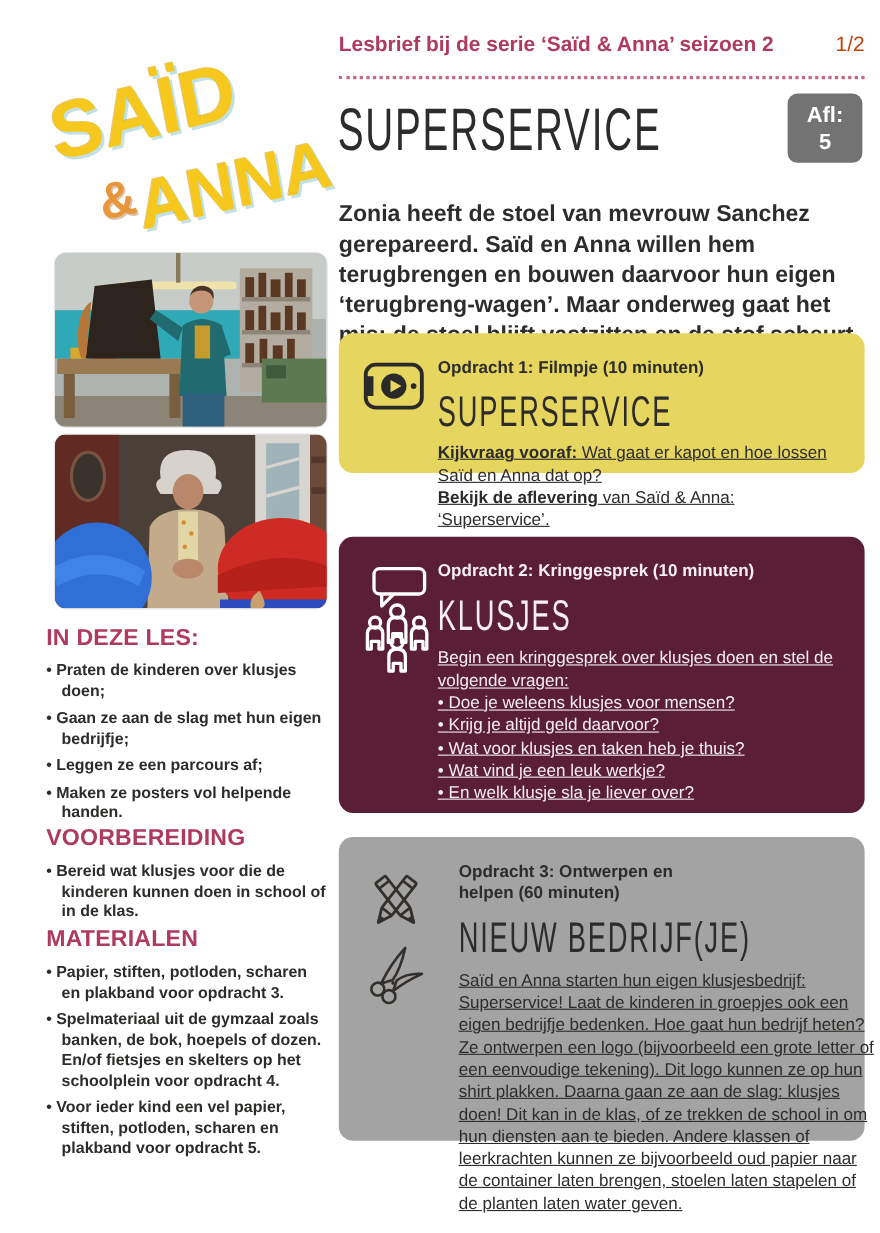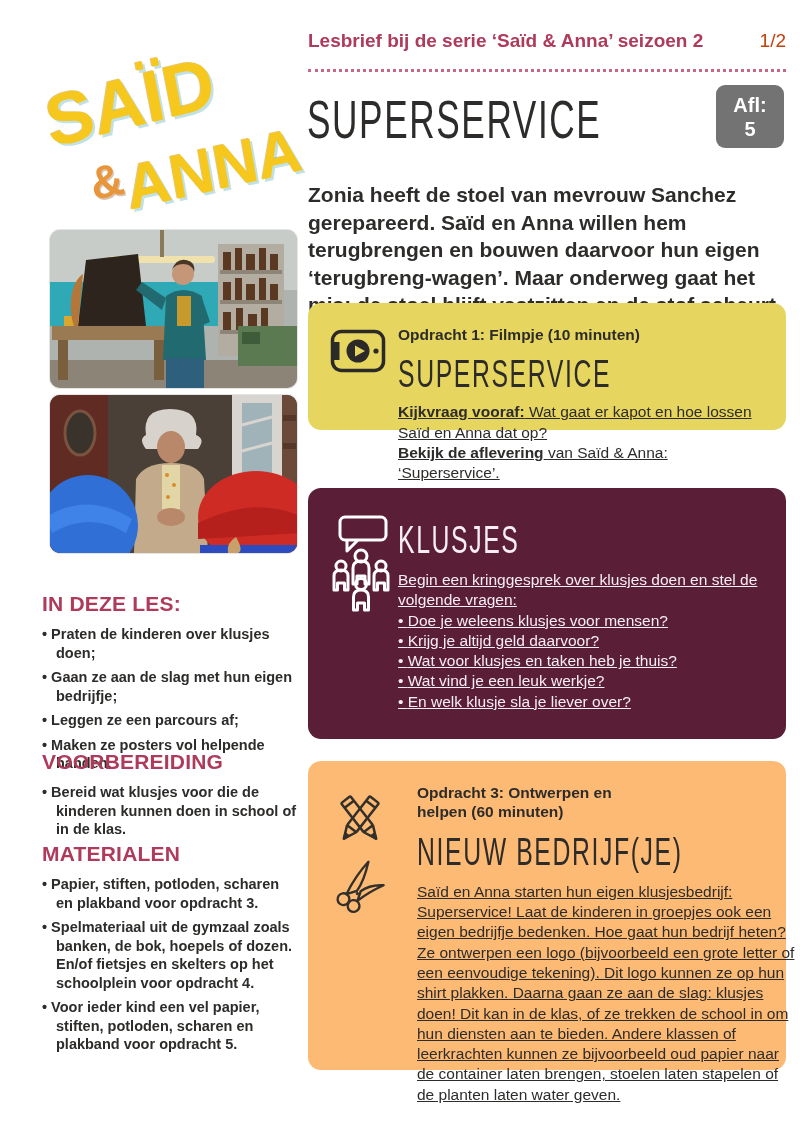--- a/index.html
+++ b/index.html
@@ -27,36 +27,36 @@
     overflow:hidden;box-shadow:0 0 0 1px rgba(0,0,0,.10);}
   .photo svg{display:block;}
   .photo-1{top:230px;} .photo-2{top:395px;}
   
   .side-sec{position:absolute;left:42px;width:258px;}
   .side-sec h2{margin:0 0 9px 0;font-size:21px;font-weight:700;color:#ae3a5c;letter-spacing:.2px;}
   .side-sec ul{margin:0;padding:0;list-style:none;}
   .side-sec li{font-size:14.5px;font-weight:700;line-height:1.28;color:#2d2c2a;
     margin:0 0 6px 0;padding-left:14px;text-indent:-14px;}
   .side-sec li::before{content:"• ";}
-  .sec-les{top:592px;} .sec-voorbereiding{top:750px;} .sec-materialen{top:842px;}
+  .sec-les{top:568px;} .sec-voorbereiding{top:750px;} .sec-materialen{top:842px;}
   
   .hand{display:inline-block;font-weight:500;letter-spacing:2px;transform-origin:left top;}
   .main-title{position:absolute;left:307px;top:88px;}
   .main-title .hand{font-size:44px;transform:scale(.80,1.24);color:#2d2c2a;}
   .episode-badge{position:absolute;left:716px;top:85px;width:68px;height:63px;
     background:#737373;border-radius:9px;color:#fff;text-align:center;
     font-size:20px;font-weight:700;line-height:1.2;padding-top:8px;box-sizing:border-box;}
   .intro{position:absolute;left:308px;top:160px;width:482px;
     font-size:21px;font-weight:700;line-height:1.31;}
   
   .card{position:absolute;left:308px;width:478px;border-radius:13px;box-sizing:border-box;
     padding:22px 24px 20px 24px;}
   .card-1{top:303px;height:127px;background:#e6d65f;}
   .card-2{top:488px;height:251px;background:#5a1f37;color:#f6eef2;}
-  .card-3{top:761px;height:309px;background:#fdba74;padding-left:43px;}
+  .card-3{top:761px;height:276px;background:#a3a3a3;padding-left:43px;}
   .card-icon{position:absolute;left:22px;top:26px;}
   .card-icon2{position:absolute;left:22px;top:96px;}
   .card-content{margin-left:66px;}
   .opdracht{font-size:15.5px;font-weight:700;line-height:1.25;}
   .card-title .hand{font-size:31px;transform:scale(.80,1.26);margin:8px 0 2px 0;}
   .card-body{font-size:15.5px;line-height:1.31;margin-top:12px;text-decoration:underline;}
   .card-body b{font-weight:700;}
   .card-2 .card-body{margin-top:14px;}
   .qlist{margin:0;padding:0;list-style:none;}
   .qlist li{padding-left:14px;text-indent:-14px;}
@@ -222,20 +222,21 @@
         <path d="M23 70 v-16 q0 -7 8 -7 q8 0 8 7 v16 h-4 v-8 h-8 v8 Z"></path>
         <circle cx="11" cy="52" r="5"></circle>
         <path d="M4 76 v-14 q0 -6 7 -6 q7 0 7 6 v14 h-3.5 v-7 h-7 v7 Z"></path>
         <circle cx="51" cy="52" r="5"></circle>
         <path d="M44 76 v-14 q0 -6 7 -6 q7 0 7 6 v14 h-3.5 v-7 h-7 v7 Z"></path>
         <circle cx="31" cy="70" r="5.5"></circle>
         <path d="M23.5 96 v-13 q0 -7 7.5 -7 q7.5 0 7.5 7 v13 h-4 v-7 h-7 v7 Z"></path>
       </svg>
     </span>
     <div class="card-content">
+      <div class="opdracht">Opdracht 2: Kringgesprek (10 minuten)</div>
       <div class="card-title"><span class="hand">KLUSJES</span></div>
       <div class="card-body">
         <div>Begin een kringgesprek over klusjes doen en stel de volgende vragen:</div>
         <ul class="qlist">
           <li>Doe je weleens klusjes voor mensen?</li>
           <li>Krijg je altijd geld daarvoor?</li>
           <li>Wat voor klusjes en taken heb je thuis?</li>
           <li>Wat vind je een leuk werkje?</li>
           <li>En welk klusje sla je liever over?</li>
         </ul>

